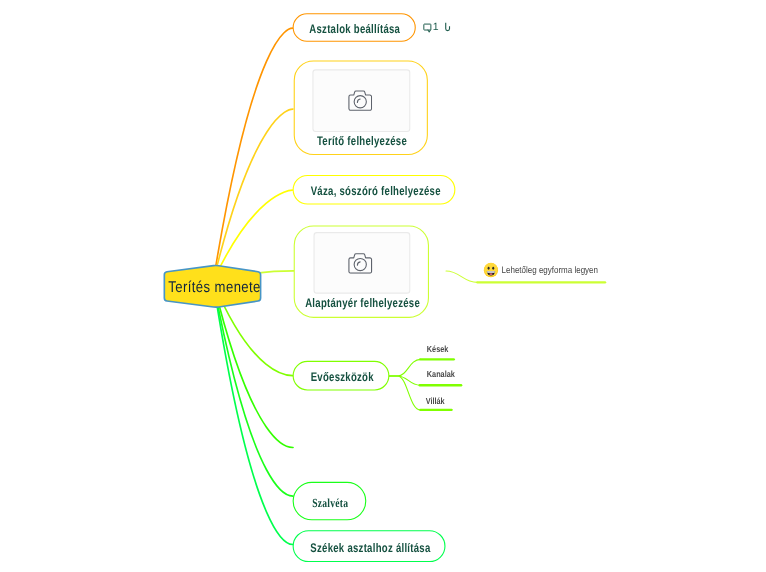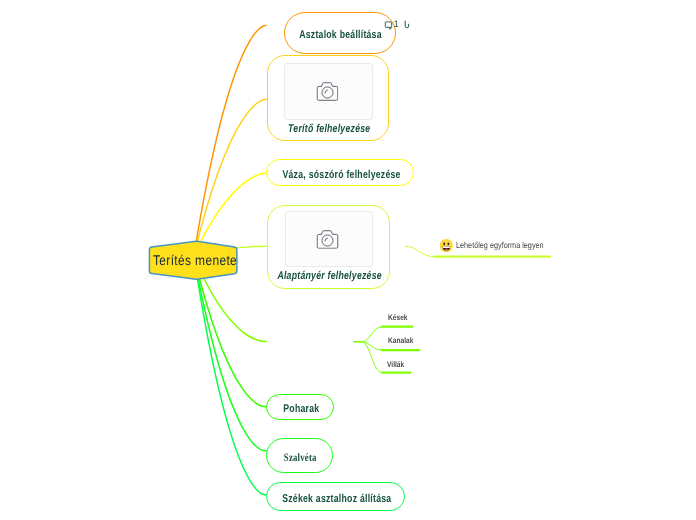--- a/index.html
+++ b/index.html
@@ -4,21 +4,21 @@
 <style>
   html,body{margin:0;padding:0;background:#ffffff;}
   body{width:696px;height:520px;overflow:hidden;position:relative;
        font-family:"Liberation Sans",sans-serif;-webkit-font-smoothing:antialiased;text-rendering:geometricPrecision;}
   #stage{position:absolute;left:0;top:0;width:696px;height:520px;transform:translateZ(0);}
   svg.layer{position:absolute;left:0;top:0;width:696px;height:520px;}
   .node{position:absolute;box-sizing:border-box;background:#fff;}
   .pill{border-radius:400px;display:flex;align-items:center;justify-content:center;}
   .lbl{color:#14503f;font-weight:bold;font-size:11.3px;line-height:1;white-space:nowrap;letter-spacing:0.32px;
        transform:translate(0.9px,2.7px) scaleX(0.771);transform-origin:center center;}
-  .imgnode{display:flex;flex-direction:column;align-items:center;justify-content:flex-start;border-radius:18px;font-style:italic;}
+  .imgnode{display:flex;flex-direction:column;align-items:center;justify-content:flex-start;border-radius:18px;}
   .ph{background:#fcfcfc;border:1px solid #eaeaea;border-radius:3px;display:flex;align-items:center;justify-content:center;box-sizing:border-box;}
   .rootlbl{position:absolute;color:#10243e;font-size:14.1px;white-space:nowrap;line-height:1;letter-spacing:0.45px;
            transform:scaleX(0.845);transform-origin:left top;}
   .sub{position:absolute;white-space:nowrap;color:#4a4a4a;font-size:8.1px;font-weight:bold;line-height:1;
        transform:scaleX(0.82);transform-origin:left top;}
   .notetxt{position:absolute;white-space:nowrap;color:#444;font-size:8.6px;line-height:1;
            transform:scaleX(0.845);transform-origin:left center;}
   .cnt{font-size:9.6px;color:#1d5b4c;line-height:1;}
 </style>
 </head>
@@ -48,21 +48,21 @@
       <line stroke="#80FF00" stroke-width="2.2" x1="382.2" y1="372.6" x2="410.5" y2="372.6"></line>
       <line stroke="#CCFF33" stroke-width="2.2" x1="434" y1="256.7" x2="550" y2="256.7"></line>
     </g>
   </svg>
 
   <svg class="layer" viewBox="0 0 696 520">
     <path d="M151.78,247.09 L194.12,241.51 Q196.50,241.20 198.87,241.56 L234.53,247.04 Q236.90,247.40 236.90,249.80 L236.90,270.90 Q236.90,273.30 234.53,273.66 L198.87,279.04 Q196.50,279.40 194.12,279.09 L151.78,273.61 Q149.40,273.30 149.40,270.90 L149.40,249.80 Q149.40,247.40 151.78,247.09 Z" fill="#FFE01B" stroke="#4795C6" stroke-width="1.5" stroke-linejoin="round"></path>
   </svg>
   <div class="rootlbl" style="left:152.8px;top:253.0px;">Terítés menete</div>
 
-  <div class="node pill" style="left:284px;top:11.6px;width:112px;height:42px;border:1.7px solid #FF9500;">
+  <div class="node pill" style="left:266px;top:11.6px;width:112px;height:26px;border:1.7px solid #FF9500;">
     <span class="lbl">Asztalok beállítása</span>
   </div>
   <svg class="layer" viewBox="0 0 696 520">
     <g>
       <rect x="385.3" y="21.9" width="6.4" height="5.4" rx="0.5" fill="none" stroke="#1d5b4c" stroke-width="0.9"></rect>
       <path d="M391.4,27.0 L390.2,29.3 L388.9,27.0" fill="none" stroke="#1d5b4c" stroke-width="0.9" stroke-linejoin="round"></path>
     </g>
     <path d="M405.2,20.7 L405.2,26.1 A1.72,1.72 0 0 0 408.65,26.1 L408.65,23.8" fill="none" stroke="#1d5b4c" stroke-width="1.0" stroke-linecap="butt"></path>
   </svg>
   <div class="cnt" style="position:absolute;left:393.4px;top:20.2px;">1</div>
@@ -99,27 +99,27 @@
       <circle cx="446.3" cy="245.1" r="6.2" fill="#FFD93B"></circle>
       <ellipse cx="444.2" cy="243.9" rx="0.92" ry="1.35" fill="#2B2B2B"></ellipse>
       <ellipse cx="448.4" cy="243.9" rx="0.92" ry="1.35" fill="#2B2B2B"></ellipse>
       <path d="M442.6,246.4 L450.1,246.4 A3.75,4.1 0 0 1 442.6,246.4 Z" fill="#1A1A1E"></path>
       <path d="M442.75,246.55 L449.95,246.55 L449.7,247.95 L443.0,247.95 Z" fill="#FFFFFF"></path>
       <path d="M444.6,249.1 A2.0,1.4 0 0 1 448.1,249.1 A2.3,2.0 0 0 1 444.6,249.1 Z" fill="#F26E7E"></path>
     </g>
   </svg>
   <div class="notetxt" style="left:456px;top:241px;">Lehetőleg egyforma legyen</div>
 
+  <div class="node pill" style="left:266.4px;top:328.3px;width:87.4px;height:26.3px;border:1.7px solid #80FF00;">
+    <span class="lbl">Evőeszközök</span>
+  </div>
   <div class="sub" style="left:387.8px;top:313.9px;">Kések</div>
   <div class="sub" style="left:387.7px;top:337.3px;">Kanalak</div>
   <div class="sub" style="left:386.6px;top:360.5px;">Villák</div>
 
-  <div class="node pill" style="left:266.4px;top:393.8px;width:67.4px;height:26px;border:1.7px solid #33FF00;">
-    <span class="lbl">Poharak</span>
-  </div>
 
   <div class="node pill" style="left:266.4px;top:437.9px;width:66.8px;height:35px;border:1.7px solid #1AFF1A;font-family:Liberation Serif, serif;">
     <span class="lbl">Szalvéta</span>
   </div>
 
   <div class="node pill" style="left:266.4px;top:481.9px;width:138.6px;height:29px;border:1.7px solid #00FF4D;">
     <span class="lbl">Székek asztalhoz állítása</span>
   </div>
 
 </div>

